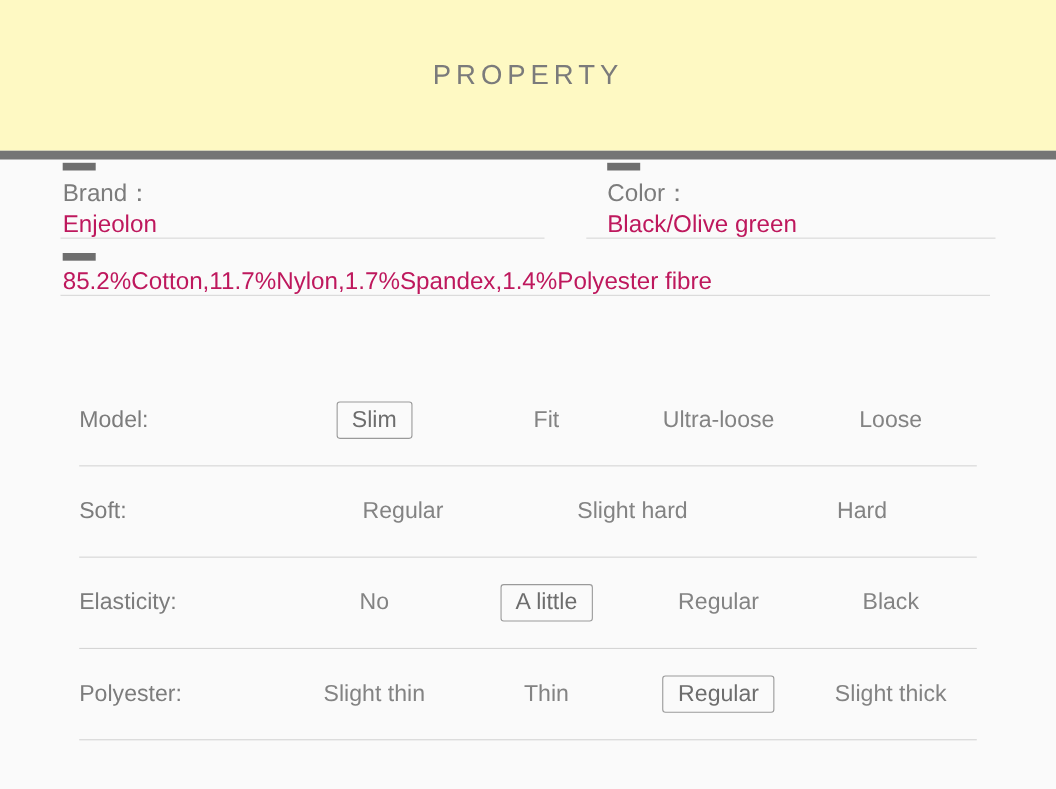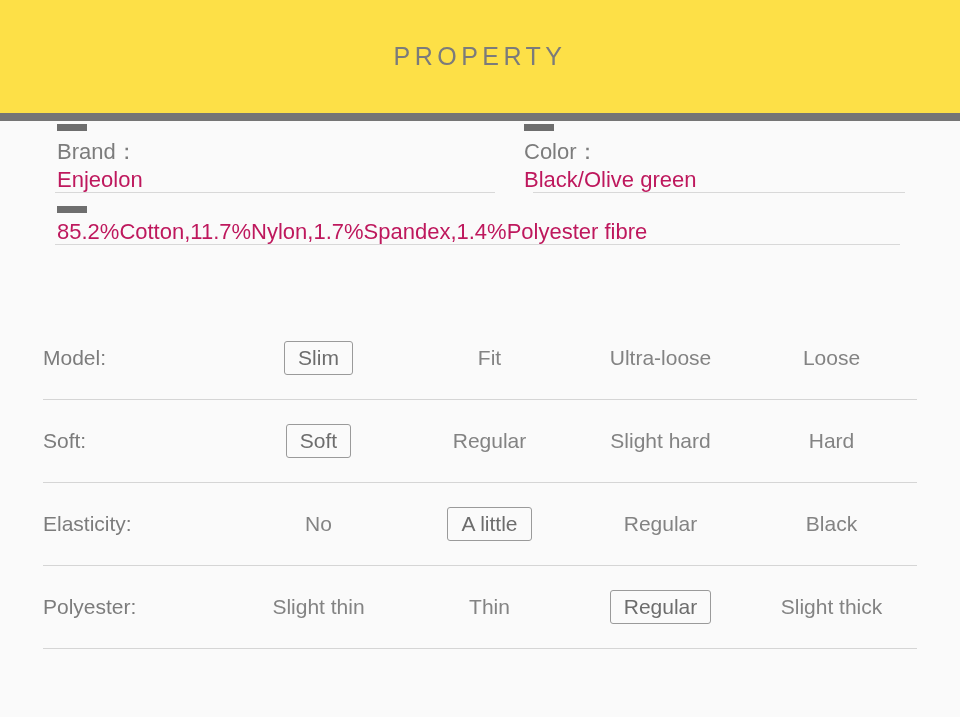--- a/index.html
+++ b/index.html
@@ -11,25 +11,25 @@
     height: 717px;
     background: #fafafa;
     font-family: "Liberation Sans", sans-serif;
     color: #787878;
     overflow: hidden;
     position: relative;
   }
 
   
   .title-wrap {
-    height: 113px;
+    height: 137px;
     display: flex;
     align-items: center;
     justify-content: center;
-    background: #fde047;
+    background: #fef9c3;
   }
   .title {
     font-size: 25px;
     letter-spacing: 4.5px;
     color: #7b7b7b;
     font-weight: 400;
   }
   .thick-divider {
     width: 100%;
     height: 8px;
@@ -79,26 +79,26 @@
     position: absolute;
     height: 1px;
     background: #d8d8d8;
     bottom: 0;
   }
   .rule-left  { left: 55px;  width: 845px; }
   .rule-color { left: 533px; width: 372px; }
   .rule-brand { left: 55px;  width: 440px; }
 
   .row-brand  { }
-  .cell-color { position: absolute; left: 505px; bottom: 0; }
+  .cell-color { position: absolute; left: 533px; bottom: 0; }
 
   
   .spec-table {
     margin-top: 72px;
-    padding: 0 43px;
+    padding: 0 72px;
   }
   .spec-row {
     position: relative;
     height: 82px;
     display: flex;
     align-items: center;
     border-bottom: 1px solid #d5d5d5;
   }
   .spec-label {
     width: 190px;
@@ -187,23 +187,20 @@
       <div class="opt">
           <span class="plain">Loose</span>
         </div>
     </div>
   </div>
 
   <div class="spec-row">
     <div class="spec-label">Soft:</div>
     <div class="spec-options">
       <div class="opt">
-          <span class="pill">Soft</span>
-        </div>
-      <div class="opt">
           <span class="plain">Regular</span>
         </div>
       <div class="opt">
           <span class="plain">Slight hard</span>
         </div>
       <div class="opt">
           <span class="plain">Hard</span>
         </div>
     </div>
   </div>

